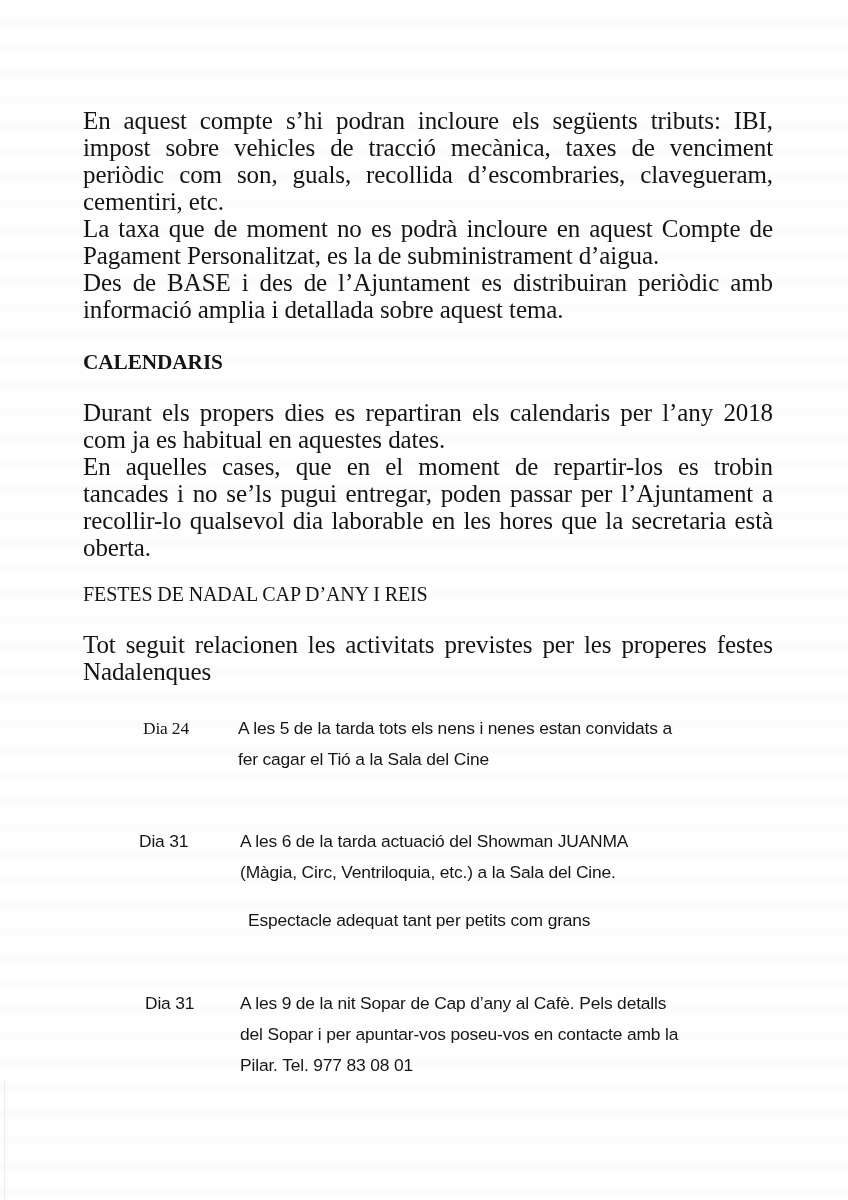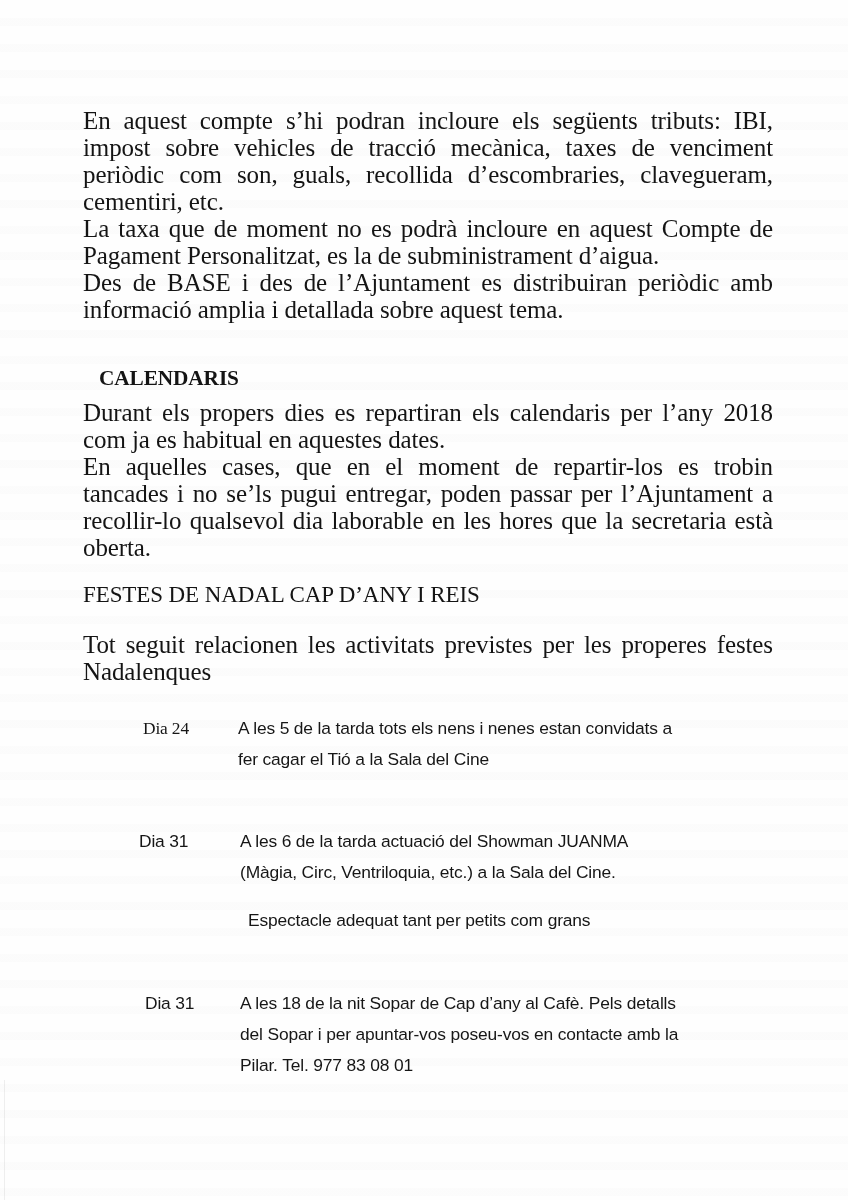--- a/index.html
+++ b/index.html
@@ -34,30 +34,30 @@
     }
     .block p {
       margin: 0;
     }
 
     #intro { top: 107px; }
     #calendaris-heading {
       position: absolute;
       left: 83px; top: 349px;
       font-weight: bold;
-      margin: 16px;
+      margin: 0;
       font-size: 21.3px;
     }
     #calendaris-body { top: 399px; }
     #festes-heading {
       position: absolute;
       left: 83px; top: 581px;
       margin: 0;
       font-weight: normal;
-      font-size: 23px;
+      font-size: 20px;
     }
     #festes-intro { top: 631px; }
 
     .sans {
       font-family: "Liberation Sans", "DejaVu Sans", sans-serif;
       font-size: 17.4px;
       line-height: 31px;
       color: #161616;
       letter-spacing: -0.15px;
     }
@@ -141,19 +141,19 @@
     <div class="desc">
       <p>A les 6 de la tarda actuació del Showman JUANMA</p>
       <p>(Màgia, Circ, Ventriloquia, etc.) a la Sala del Cine.</p>
       <p class="note">Espectacle adequat tant per petits com grans</p>
     </div>
   </div>
 
   <div id="event-2" class="event sans">
     <span class="day">Dia 31</span>
     <div class="desc">
-      <p>A les 18 de la nit Sopar de Cap d’any al Cafè. Pels detalls</p>
+      <p>A les 9 de la nit Sopar de Cap d’any al Cafè. Pels detalls</p>
       <p>del Sopar i per apuntar-vos poseu-vos en contacte amb la</p>
       <p>Pilar. Tel. 977 83 08 01</p>
     </div>
   </div>
 
 </div>
 
 </body></html>

